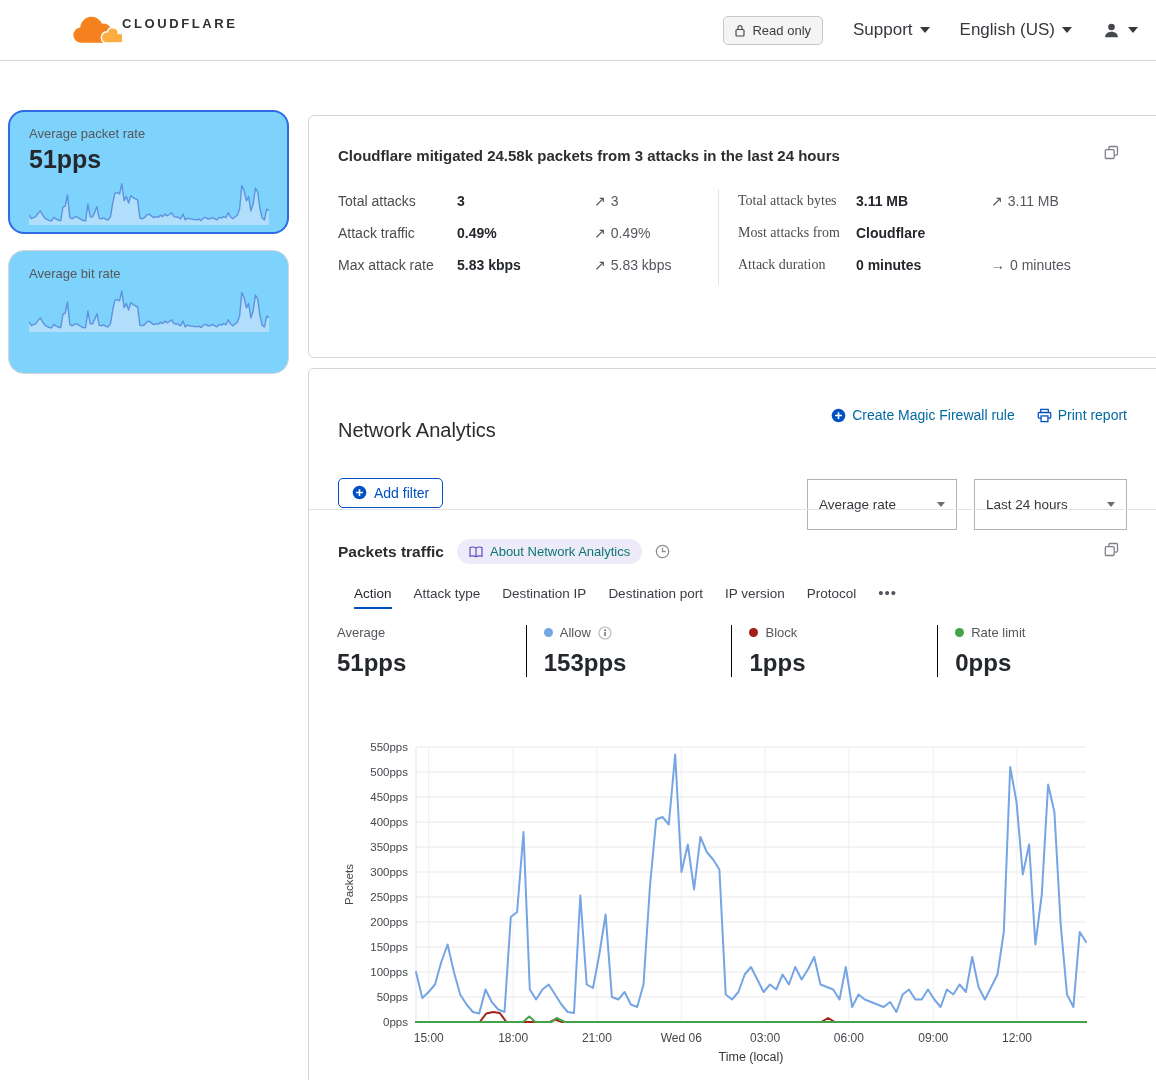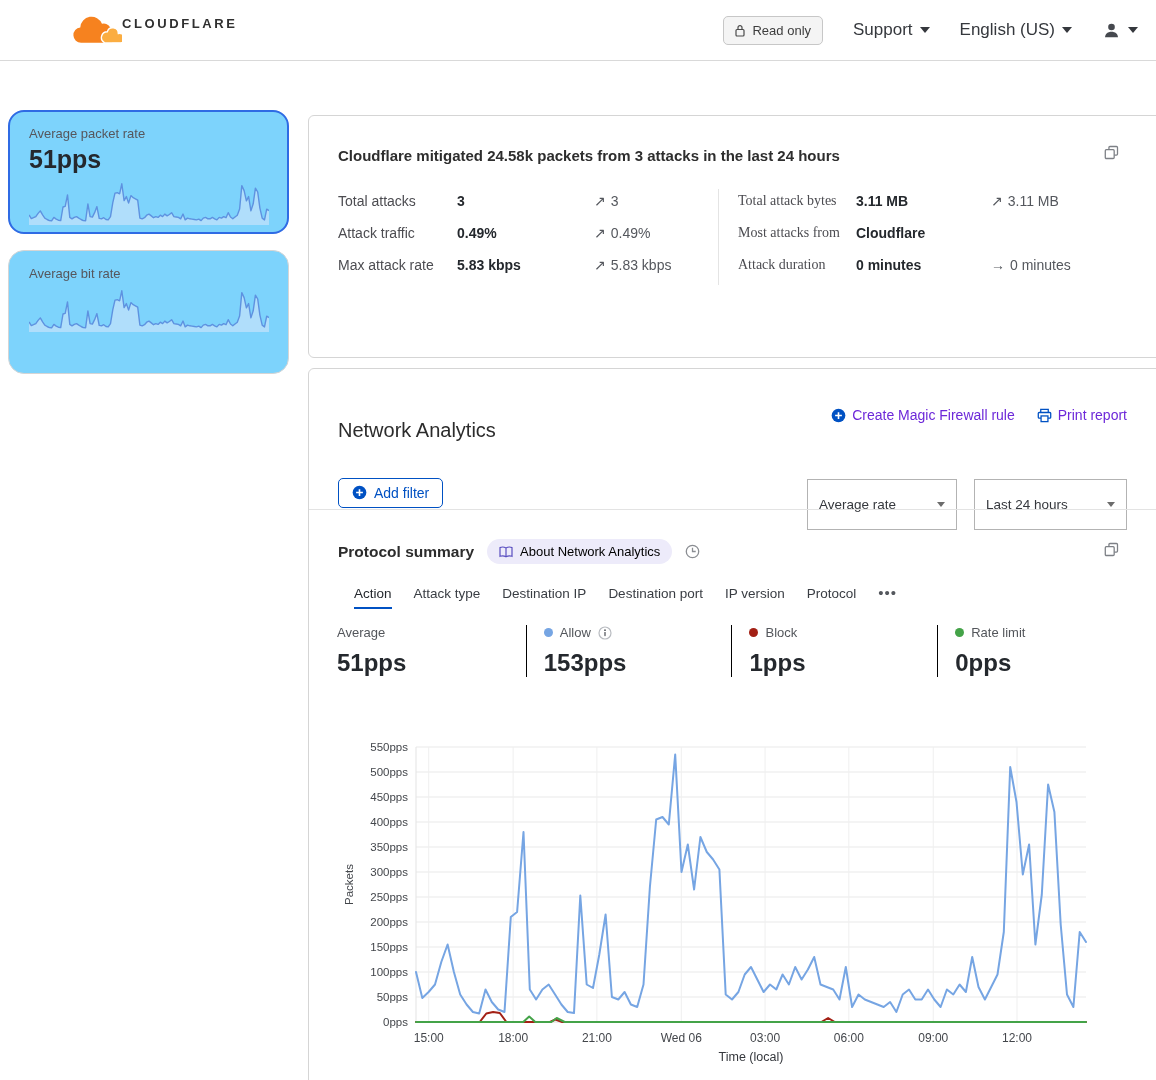--- a/index.html
+++ b/index.html
@@ -37,36 +37,36 @@
   .srow{display:flex;font-size:14px;margin-bottom:8px;line-height:24px;align-items:flex-start;}
   .s-lbl{width:119px;color:#4c4c51;flex:none;}
   .second .s-lbl{width:118px;font-family:Liberation Serif, serif;}
   .s-val{width:137px;font-weight:700;color:#24282d;flex:none;}
   .second .s-val{width:135px;}
   .s-delta{color:#54575d;display:flex;gap:5px;}
   
   #na-card{top:368px;height:730px;}
   .na-title{position:absolute;left:29px;top:33px;font-size:20px;font-weight:500;color:#2c2c2c;}
   .na-links{position:absolute;right:36px;top:38px;display:flex;gap:22px;}
-  .blue-link{display:flex;align-items:center;gap:6px;font-size:14px;color:#6d28d9;background:none;
+  .blue-link{display:flex;align-items:center;gap:6px;font-size:14px;color:#0369a1;background:none;
     border:none;padding:0;cursor:pointer;}
   .filter-row{position:absolute;left:29px;right:36px;top:86px;display:flex;justify-content:space-between;align-items:center;}
   .add-filter{display:flex;align-items:center;gap:7px;border:1px solid #0051c3;border-radius:5px;
     background:#fff;color:#0051c3;font-size:14px;padding:6px 13px;cursor:pointer;}
   .selects{display:flex;gap:17px;}
   .select{height:51px;border:1px solid #b3b3b3;border-radius:0;background:#fff;display:flex;
     align-items:center;justify-content:space-between;font-size:13.5px;color:#35383d;padding:0 11px;cursor:pointer;margin-top:24px;}
   .select.metric{width:150px;}
   .select.range{width:153px;}
   .sel-caret{width:0;height:0;border-left:4.5px solid transparent;border-right:4.5px solid transparent;
     border-top:5.5px solid #6c6c6c;}
   .na-divider{position:absolute;left:0;right:0;top:140px;border-top:1px solid #e3e3e3;}
   .pk-header{position:absolute;left:29px;top:170px;display:flex;align-items:center;gap:13px;}
   .pk-title{font-size:15.5px;font-weight:700;color:#2c2c2c;}
-  .about-badge{display:flex;align-items:center;gap:7px;background:#edebfa;color:#000000;border:none;
+  .about-badge{display:flex;align-items:center;gap:7px;background:#edebfa;color:#0f766e;border:none;
     border-radius:13px;padding:5px 12px;font-size:13px;cursor:pointer;}
   .clock-btn{background:none;border:none;padding:0;line-height:0;cursor:pointer;}
   .tabs{position:absolute;left:29px;top:215px;display:flex;gap:22px;align-items:flex-end;}
   .tab{font-size:13.5px;color:#393d43;padding-bottom:6px;border-bottom:2px solid transparent;cursor:pointer;}
   .tab.active{border-bottom:2px solid #0051c3;color:#24282d;margin-left:16px;}
   .tab-more{font-size:15px;color:#54575d;letter-spacing:1px;padding-bottom:8px;cursor:pointer;}
   .pk-stats{position:absolute;left:28px;right:20px;top:256px;display:flex;}
   .pk-stat{width:210px;padding-left:17px;border-left:1px solid #000000;}
   .pk-stat:first-child{width:193px;padding-left:0;border-left:none;}
   .pk-top{display:flex;align-items:center;gap:7px;font-size:13px;color:#53565b;}
@@ -231,21 +231,21 @@
       <div class="select range">
         <span>Last 24 hours</span>
         <span class="sel-caret"></span>
       </div>
     </div>
   </div>
 
   <div class="na-divider"></div>
 
   <div class="pk-header">
-    <span class="pk-title">Protocol summary</span>
+    <span class="pk-title">Packets traffic</span>
     <button class="about-badge">
       <svg width="14" height="12" viewBox="0 0 14 12" fill="none" stroke="#5a4fc0" stroke-width="1.2">
         <path d="M1 1.6 C3 0.7 5 0.8 7 2 C9 0.8 11 0.7 13 1.6 V10.3 C11 9.5 9 9.6 7 10.8 C5 9.6 3 9.5 1 10.3 Z M7 2 V10.8"></path>
       </svg>
       <span>About Network Analytics</span>
     </button>
     <button class="clock-btn">
       <svg width="15" height="15" viewBox="0 0 14 14" fill="none" stroke="#8a8d92" stroke-width="1.2">
         <circle cx="7" cy="7" r="5.8"></circle>
         <path d="M7 3.6 V7 H10"></path>

